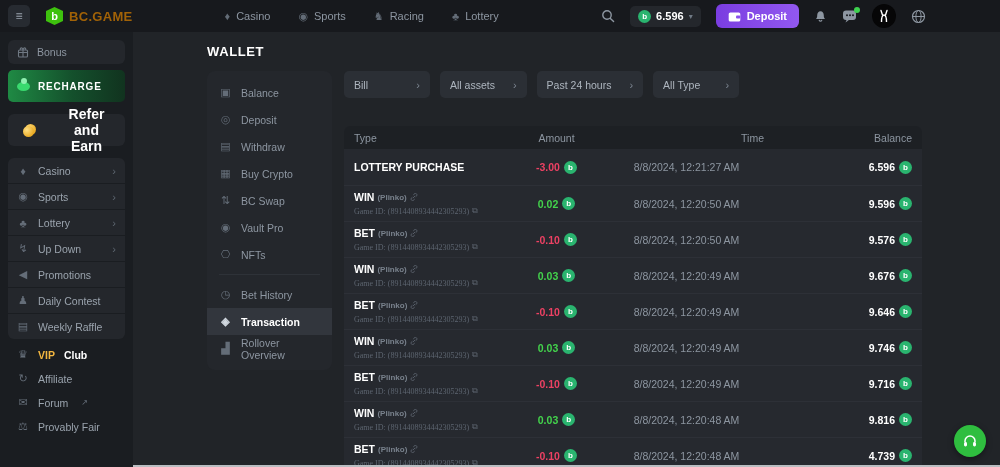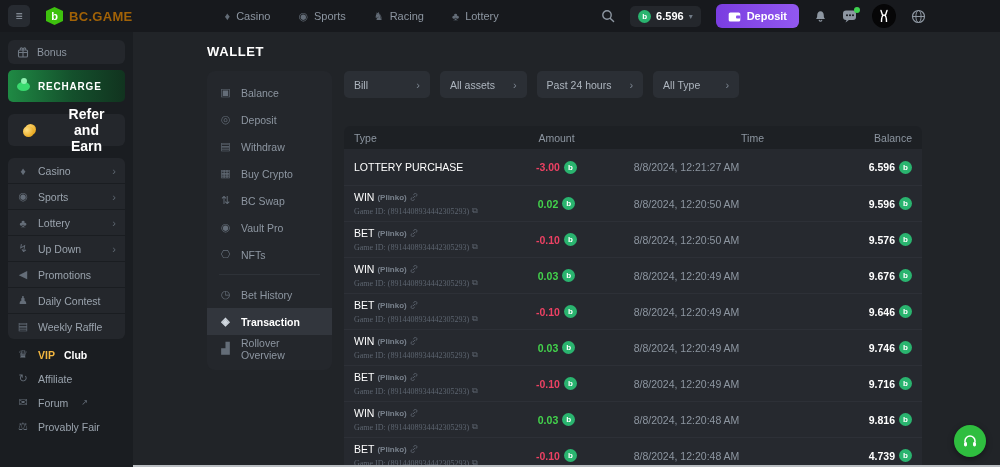--- a/index.html
+++ b/index.html
@@ -73,21 +73,21 @@
   .filter-btn { min-width:86px; height:27px; display:flex; align-items:center; justify-content:space-between; gap:18px; background:#2b2f35; border-radius:5px; padding:0 10px; color:#aeb6bf; font-size:10.5px; }
   .f-chev { color:#7d8691; font-size:11px; }
 
   .table { background:#26292f; border-radius:6px 6px 0 0; overflow:hidden; }
   .thead, .trow { display:grid; grid-template-columns:150px 105px 155px 1fr; align-items:center; padding:0 10px; }
   .thead { height:23px; background:#1d2024; color:#8d96a1; font-size:10.5px; }
   .h-amount { text-align:center; } .h-time { text-align:right; } .h-balance { text-align:right; }
   .trow { height:36px; }
   .trow + .trow { border-top:1px solid #2d3037; }
   .type-line { display:flex; align-items:center; gap:3px; }
-  .tmain { color:#fff; font-weight:normal; font-size:10.5px; }
+  .tmain { color:#fff; font-weight:bold; font-size:10.5px; }
   .tgame { color:#79828d; font-size:8px; font-weight:bold; }
   .game-line { display:flex; align-items:center; gap:3px; color:#5d6570; font-size:8px; margin-top:3px;font-family:Liberation Serif, serif; }
   .copy-ic { font-size:8px; color:#5d6570; }
   .c-amount { display:flex; align-items:center; justify-content:center; gap:4px; }
   .amt { font-size:10.5px; font-weight:bold; color:#43d34c; }
   .amt.neg { color:#ed4163; }
   .c-time { text-align:center; color:#8d96a1; font-size:10.5px; }
   .c-balance { display:flex; align-items:center; justify-content:flex-end; gap:4px; color:#fff; font-weight:bold; font-size:10.5px; }
 
   .support-fab { position:absolute; right:14px; bottom:10px; width:32px; height:32px; border-radius:50%; background:#2fbe3f; display:flex; align-items:center; justify-content:center; box-shadow:0 2px 6px rgba(0,0,0,.4); }

